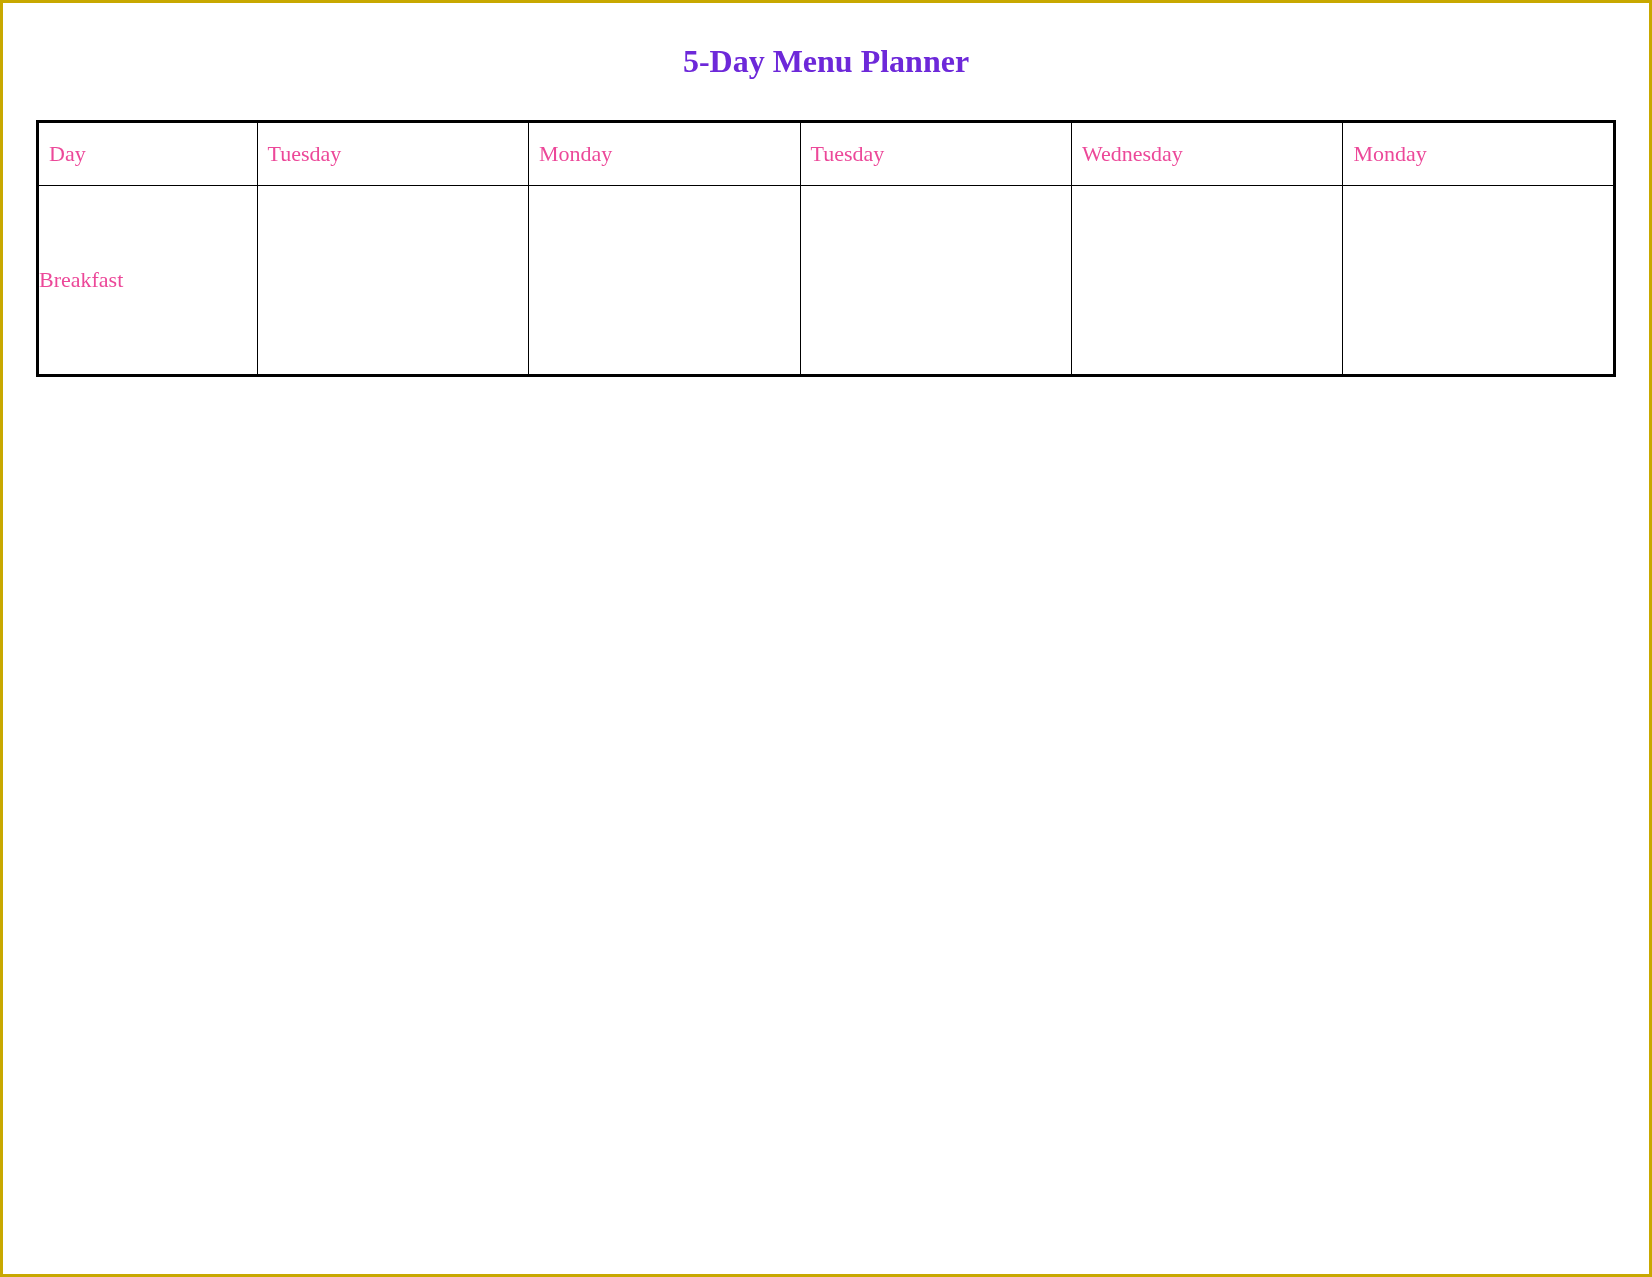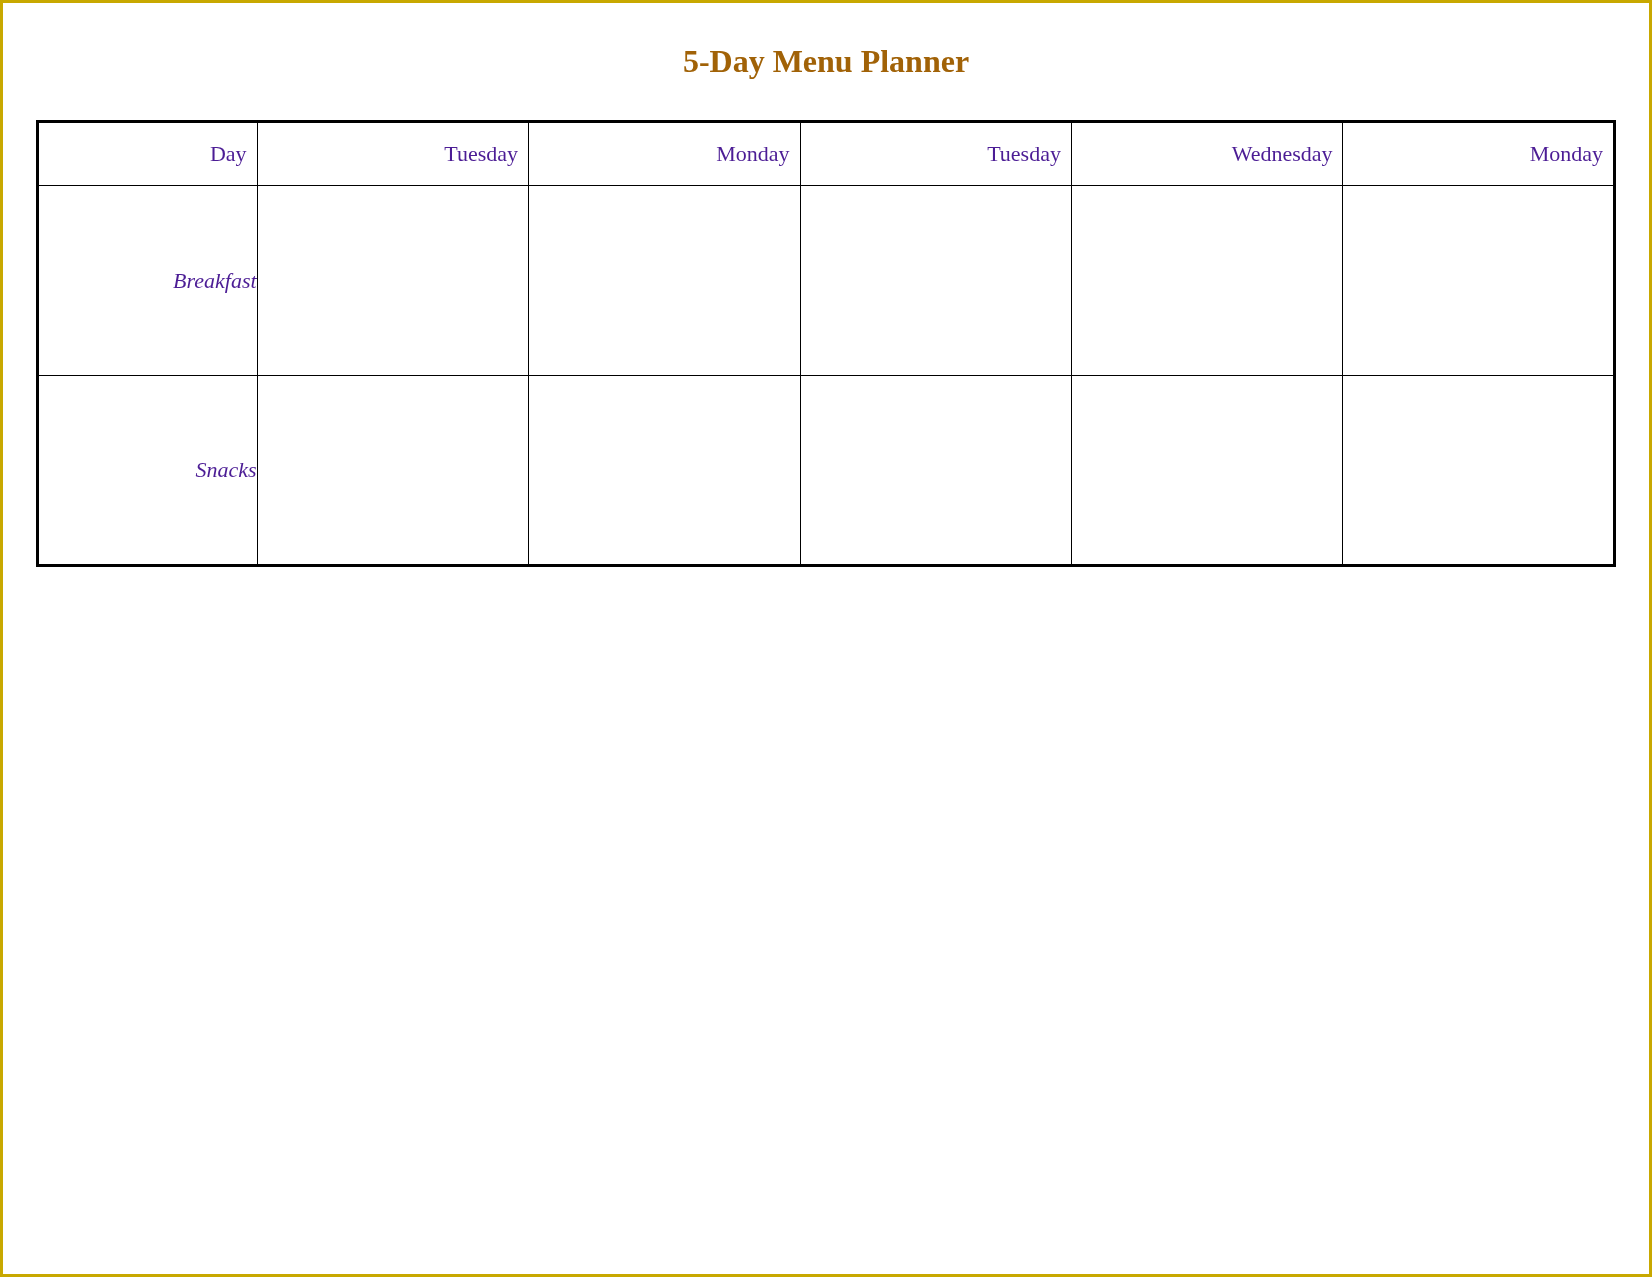--- a/index.html
+++ b/index.html
@@ -18,47 +18,46 @@
       justify-content: flex-start;
       font-family: Times New Roman, serif;
       border: 3px solid #c8a800;
     }
 
     .page-title {
       font-size: 32px;
       font-weight: bold;
       margin-top: 40px;
       margin-bottom: 40px;
-      color: #a16207;
+      color: #6d28d9;
     }
 
     .planner-table {
       border-collapse: collapse;
       border: 3px solid #000000;
       width: 1580px;
     }
 
     .planner-table th,
     .planner-table td {
       border: 1.5px solid #000000;
-      text-align: right;
+      text-align: left;
       vertical-align: middle;
       font-size: 22px;
-      color: #4c1d95;
+      color: #ec4899;
     }
 
     .header-row th {
       padding: 18px 10px;
       font-weight: normal;
       font-size: 22px;
     }
 
     .meal-row td {
       height: 190px;
-      font-style: italic;
     }
 
     .meal-label {
       font-size: 22px;
     }
 
     .col-day {
       width: 220px;
     }
 
@@ -84,22 +83,14 @@
   </thead>
   <tbody id="meal-rows">
   <tr class="meal-row">
         <td class="meal-label col-day">Breakfast</td>
         <td class="col-day-name"></td>
         <td class="col-day-name"></td>
         <td class="col-day-name"></td>
         <td class="col-day-name"></td>
         <td class="col-day-name"></td>
       </tr>
-      <tr class="meal-row">
-        <td class="meal-label col-day">Snacks</td>
-        <td class="col-day-name"></td>
-        <td class="col-day-name"></td>
-        <td class="col-day-name"></td>
-        <td class="col-day-name"></td>
-        <td class="col-day-name"></td>
-      </tr>
     </tbody>
 </table>
 
 </body></html>

